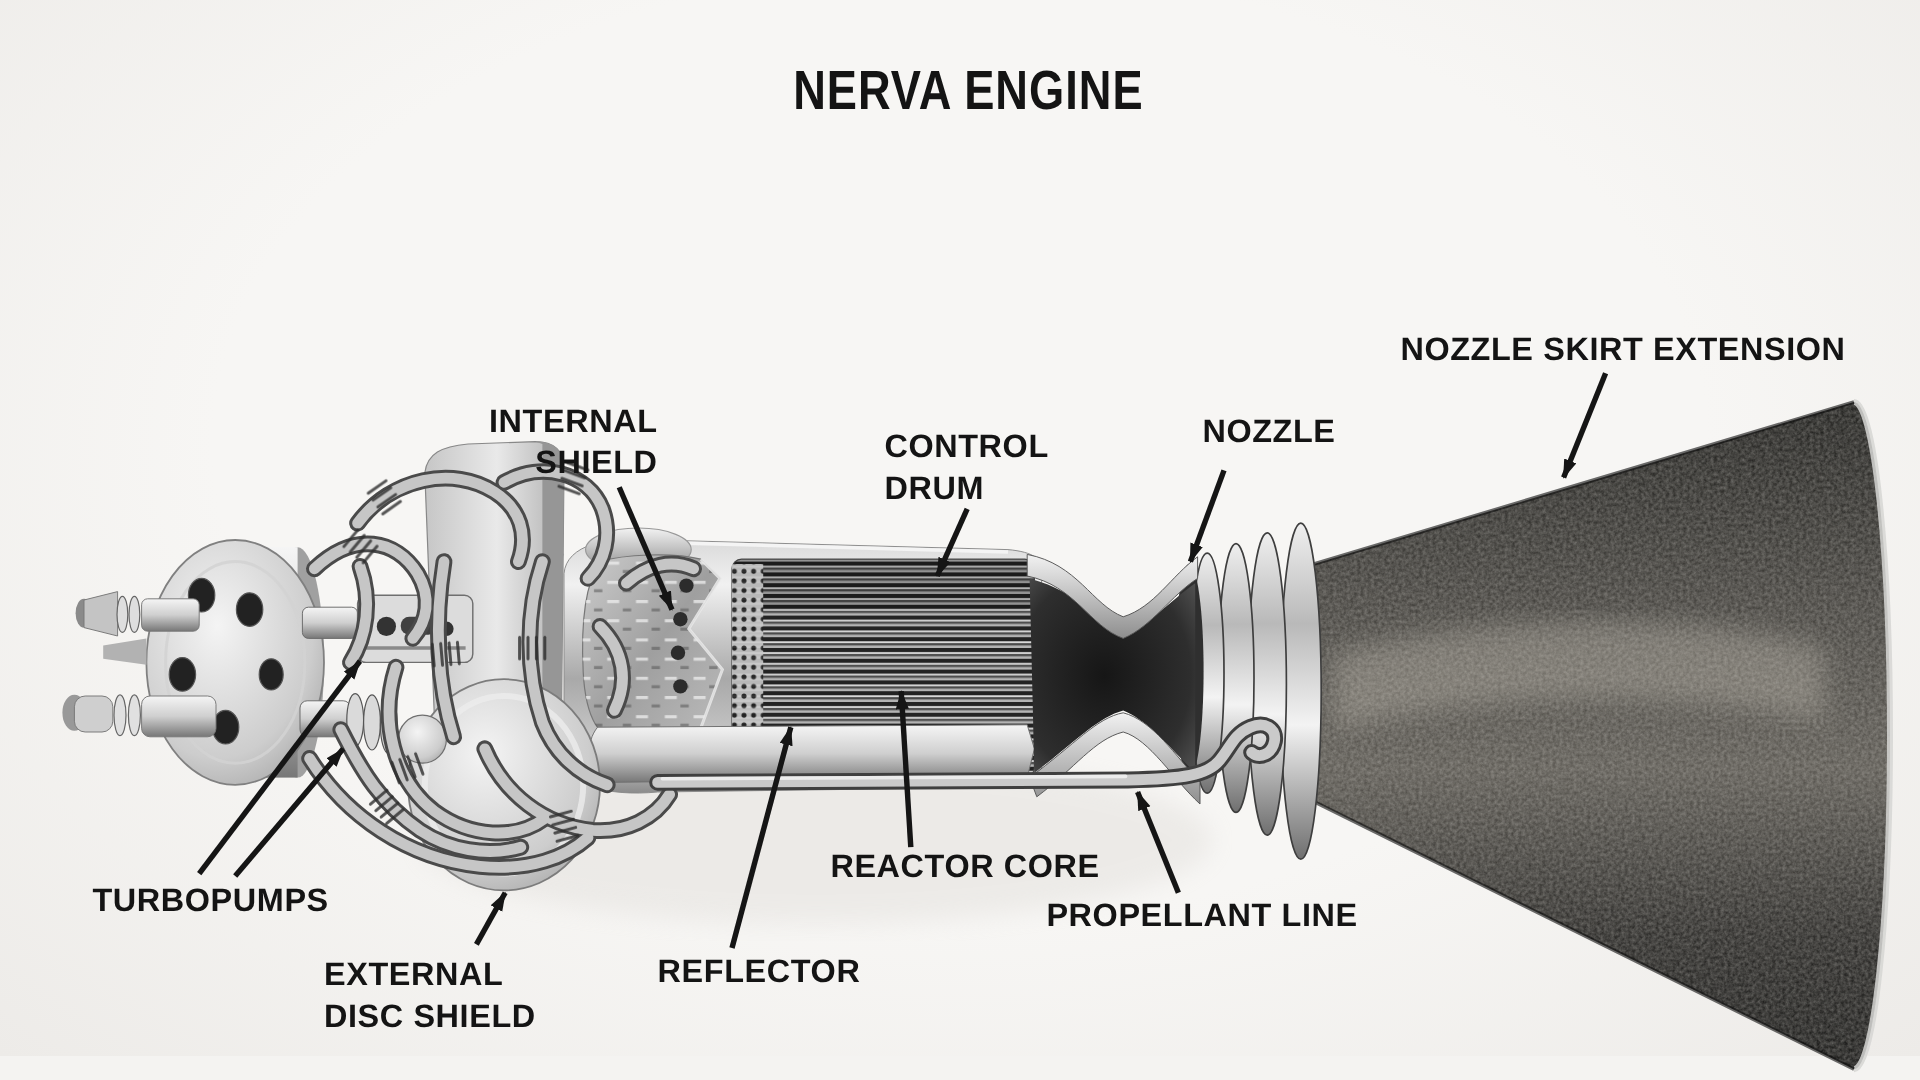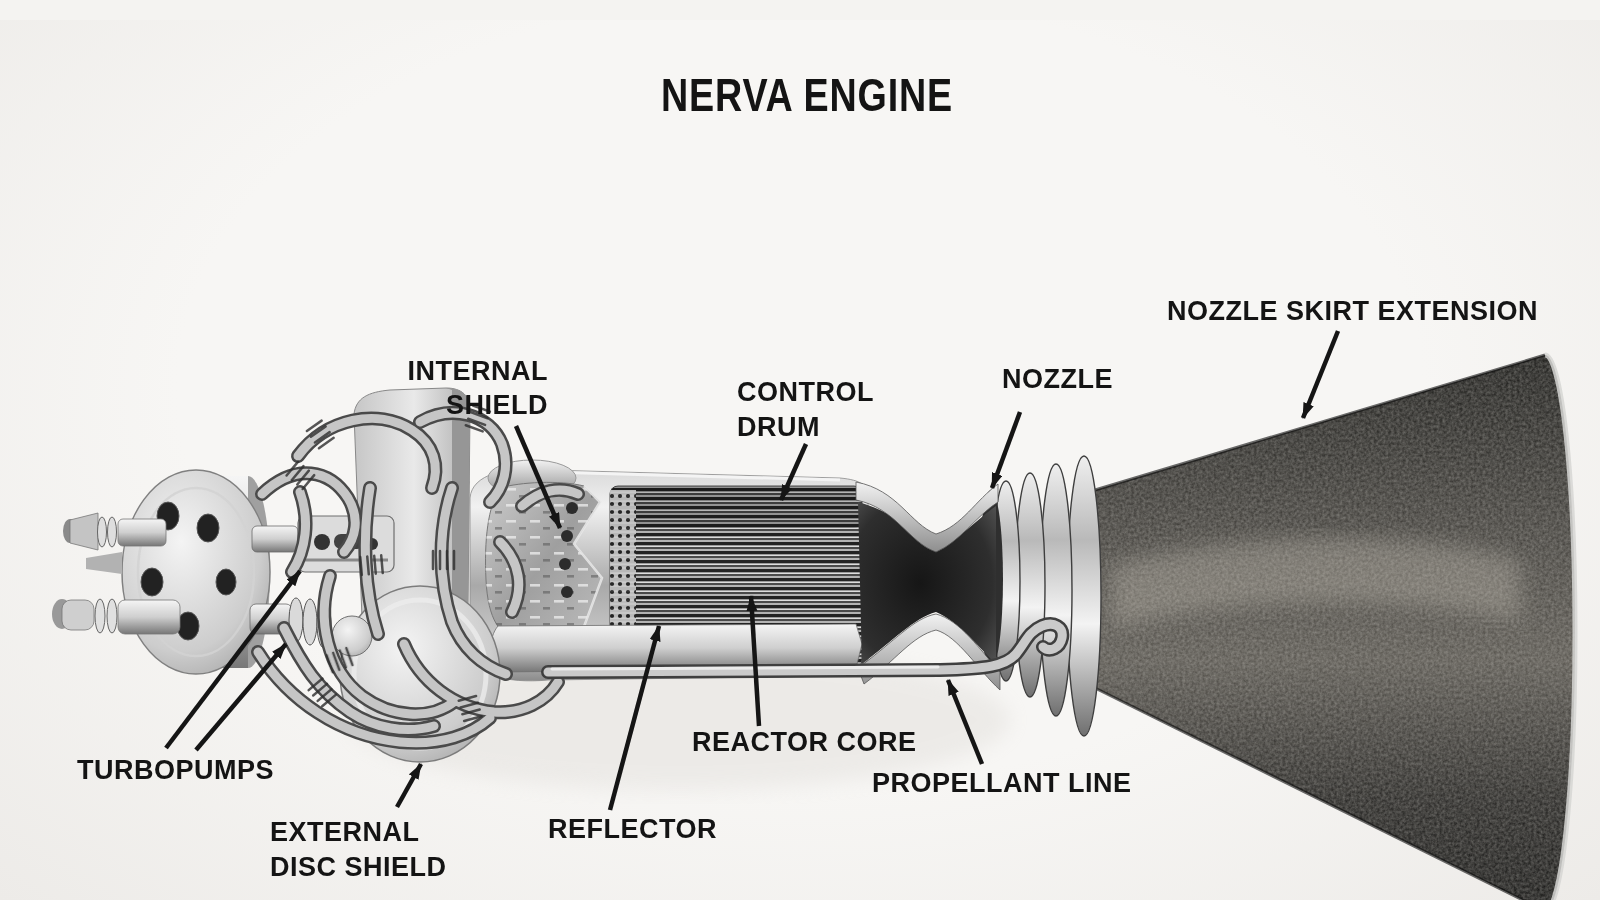--- a/index.html
+++ b/index.html
@@ -4,21 +4,20 @@
 <style>
   html,body{margin:0;padding:0;}
   body{
     width:1600px;height:900px;overflow:hidden;
     font-family:"Liberation Sans","DejaVu Sans",sans-serif;
     background:#f4f3f1;
   }
   #stage{
     position:relative;width:1600px;height:880px;
     background:radial-gradient(ellipse at 50% 42%, #f7f6f4 55%, #edebe8 100%);
-    margin-top:20px;
   }
   svg{display:block}
   text{fill:#141414;font-weight:bold;}
   .lbl{font-size:27px;letter-spacing:.5px;}
   .title{font-size:46px;letter-spacing:1px;}
   .leader{stroke:#151515;stroke-width:4.5;fill:none;}
 </style>
 </head>
 <body>
 

